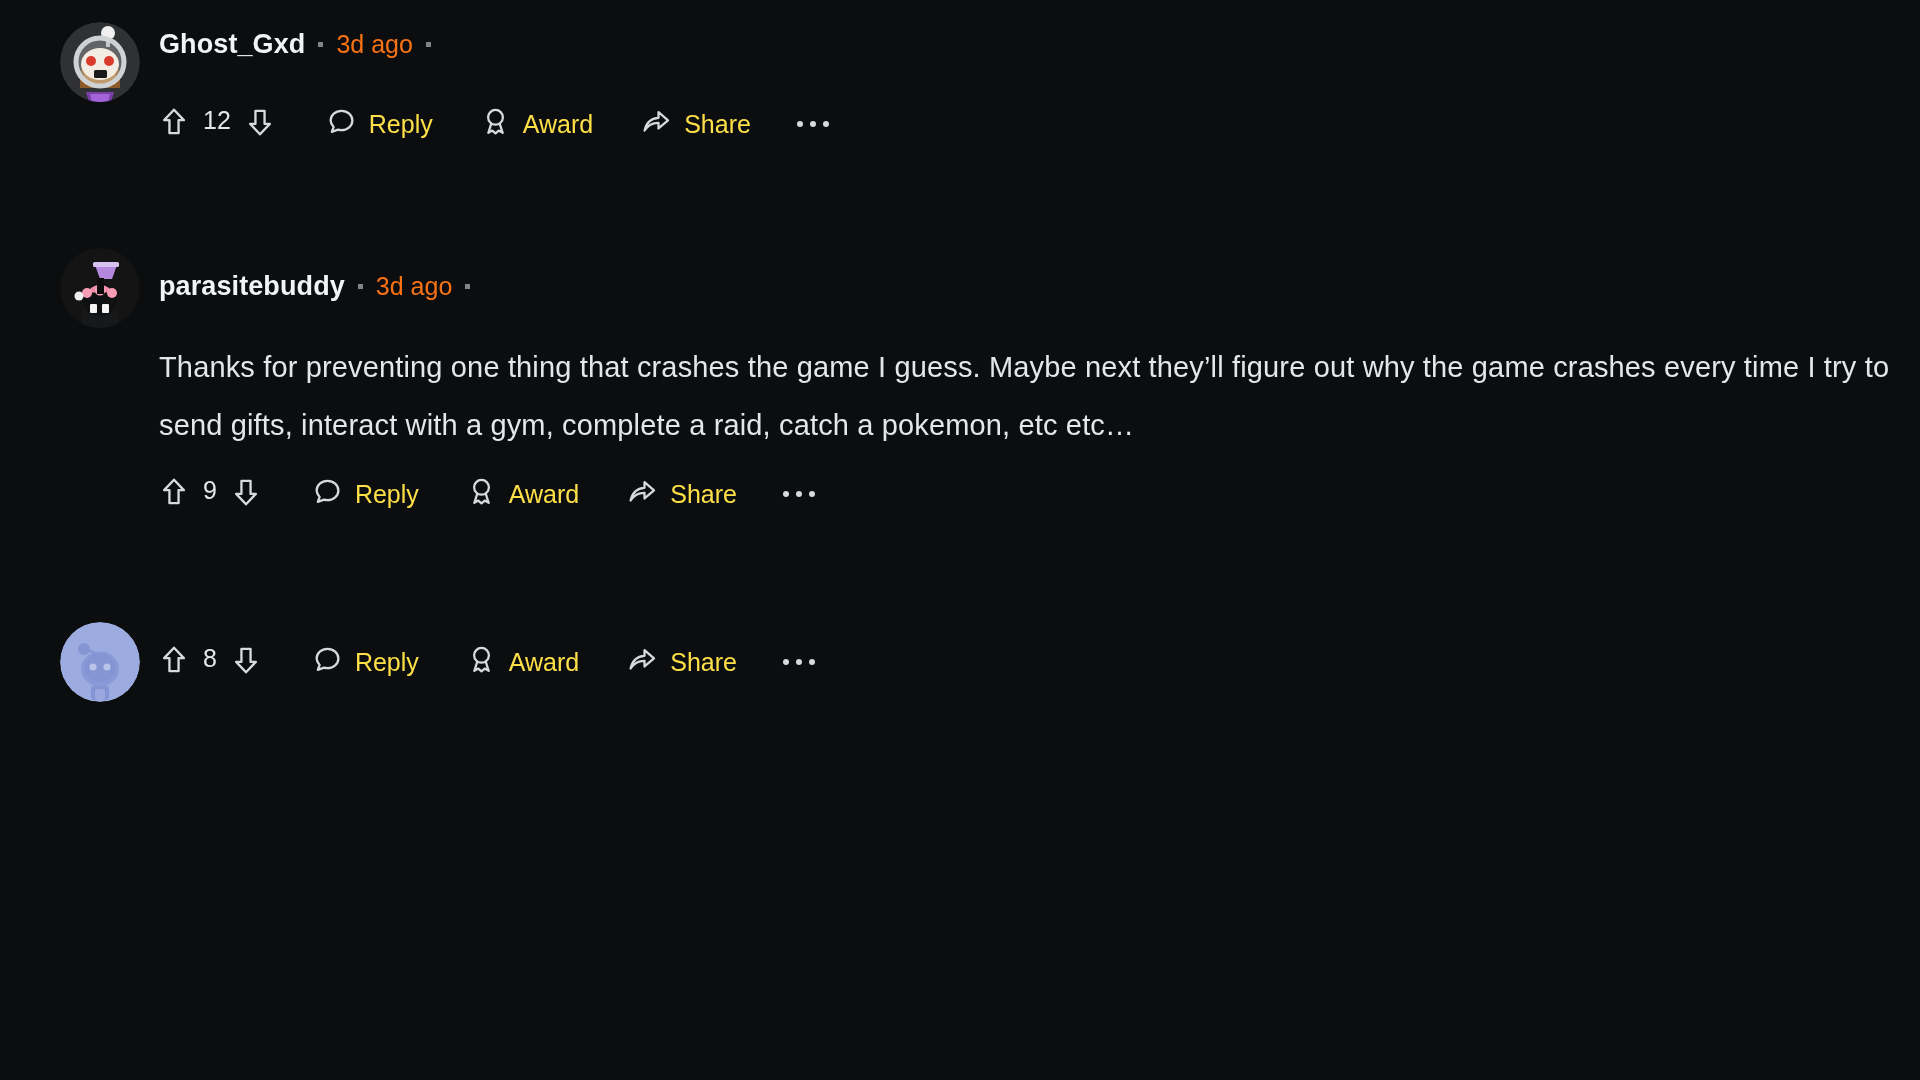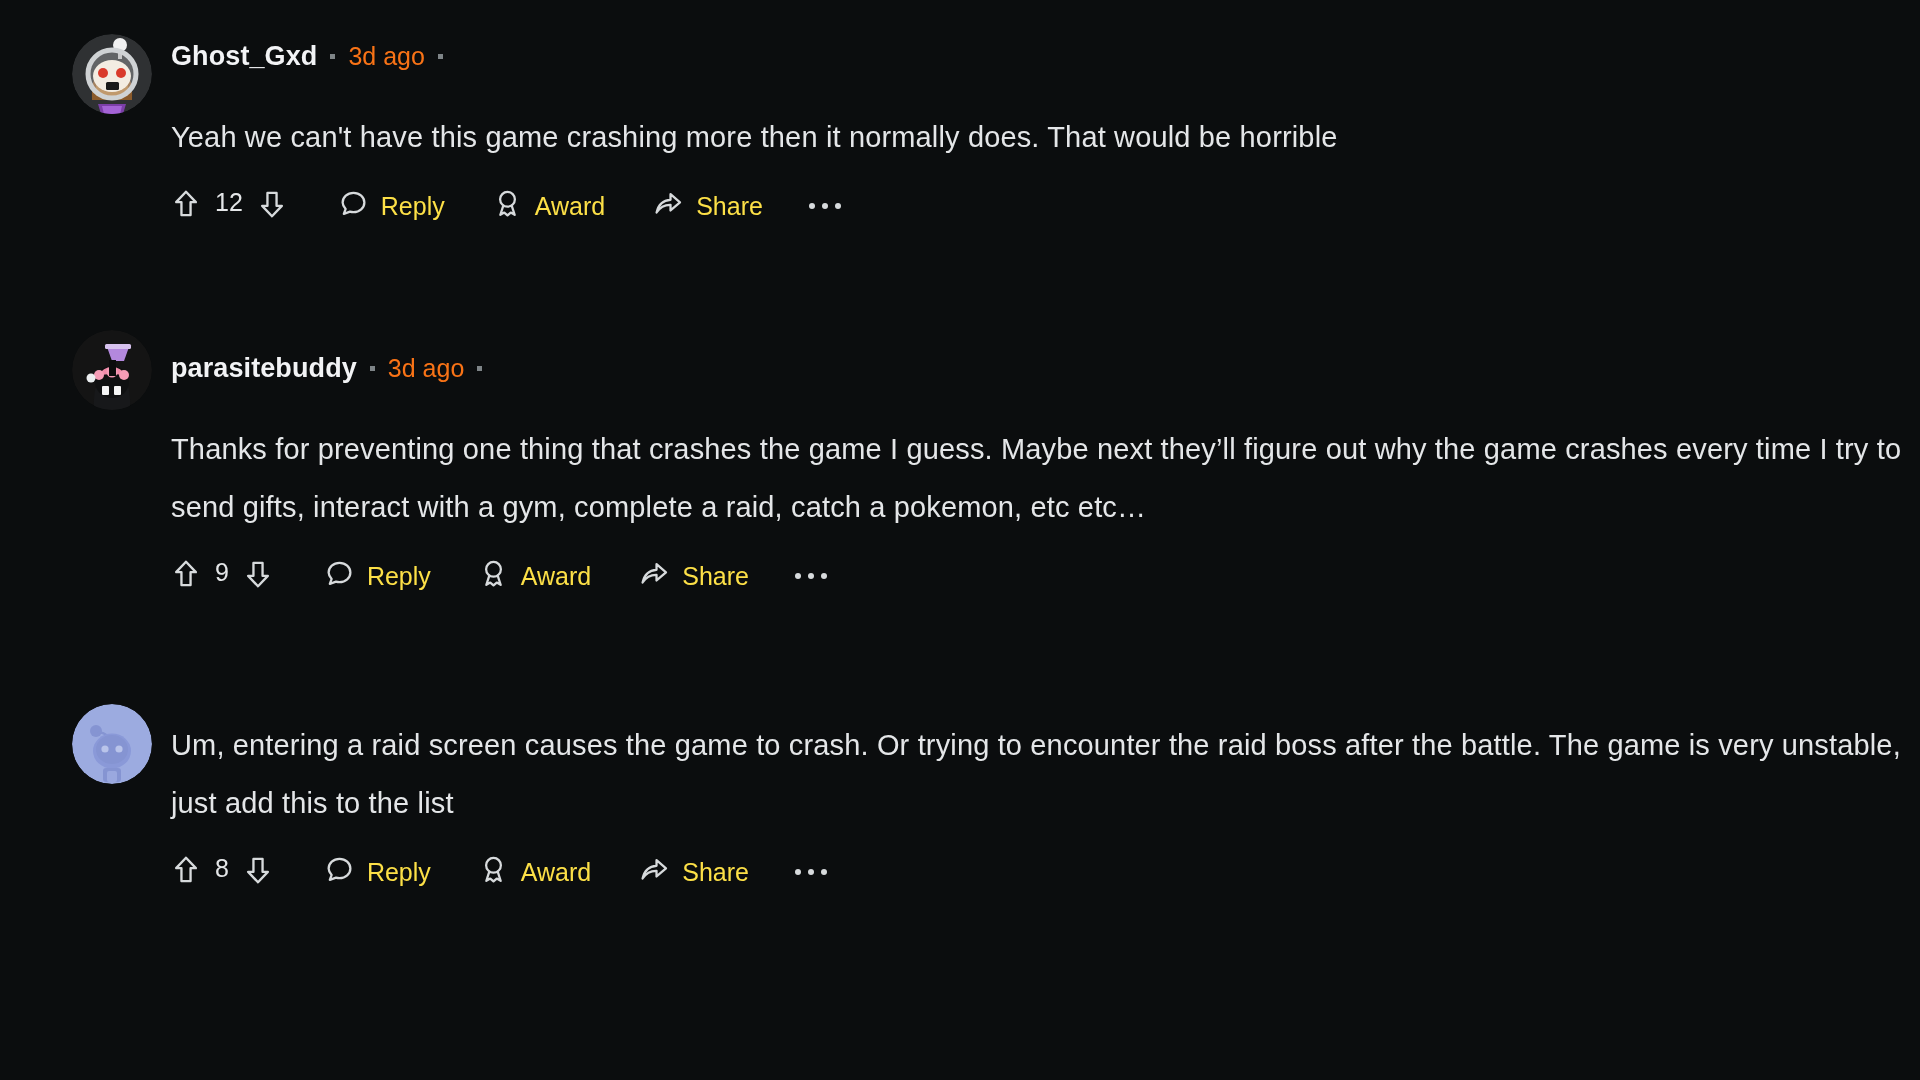--- a/index.html
+++ b/index.html
@@ -12,21 +12,21 @@
   }
 
   body {
     font-family: "Liberation Sans", sans-serif;
     color: #d7dadc;
     -webkit-font-smoothing: antialiased;
   }
 
   .thread {
     width: 1920px;
-    padding: 16px;
+    padding: 4px;
   }
 
   .comment {
     position: relative;
     padding-left: 155px;
   }
 
   
   .avatar {
     position: absolute;
@@ -142,21 +142,20 @@
       </svg>
     </div>
 
     <div class="c-header">
       <span class="username">Ghost_Gxd</span>
       <span class="dot"></span>
       <span class="timestamp">3d ago</span>
       <span class="dot"></span>
     </div>
 
-    <div class="c-body">Yeah we can't have this game crashing more then it normally does. That would be horrible</div>
 
     <div class="c-actions">
       <div class="votes">
         <span class="icon">
           <svg width="30" height="32" viewBox="0 0 24 26" fill="none" stroke="#d7dadc" stroke-width="1.9" stroke-linejoin="round" stroke-linecap="round">
             <path d="M12 3 L4 11.5 h4.3 v10.5 h7.4 V11.5 H20 Z"></path>
           </svg>
         </span>
         <span class="vote-count">12</span>
         <span class="icon">
@@ -310,21 +309,20 @@
         <ellipse cx="40" cy="47" rx="19" ry="17.5" fill="#8a99d8"></ellipse>
         <ellipse cx="40" cy="45.5" rx="16" ry="14.5" fill="#8594d2"></ellipse>
         <circle cx="33" cy="45" r="3.6" fill="#b9c4ea"></circle>
         <circle cx="47" cy="45" r="3.6" fill="#b9c4ea"></circle>
         <rect x="31" y="64" width="18" height="14" rx="3" fill="#8594d2"></rect>
         <rect x="35" y="67" width="10" height="11" rx="2" fill="#9aa8df"></rect>
       </svg>
     </div>
 
 
-    <div class="c-body">Um, entering a raid screen causes the game to crash. Or trying to encounter the raid boss after the battle. The game is very unstable, just add this to the list</div>
 
     <div class="c-actions">
       <div class="votes">
         <span class="icon">
           <svg width="30" height="32" viewBox="0 0 24 26" fill="none" stroke="#d7dadc" stroke-width="1.9" stroke-linejoin="round" stroke-linecap="round">
             <path d="M12 3 L4 11.5 h4.3 v10.5 h7.4 V11.5 H20 Z"></path>
           </svg>
         </span>
         <span class="vote-count">8</span>
         <span class="icon">

